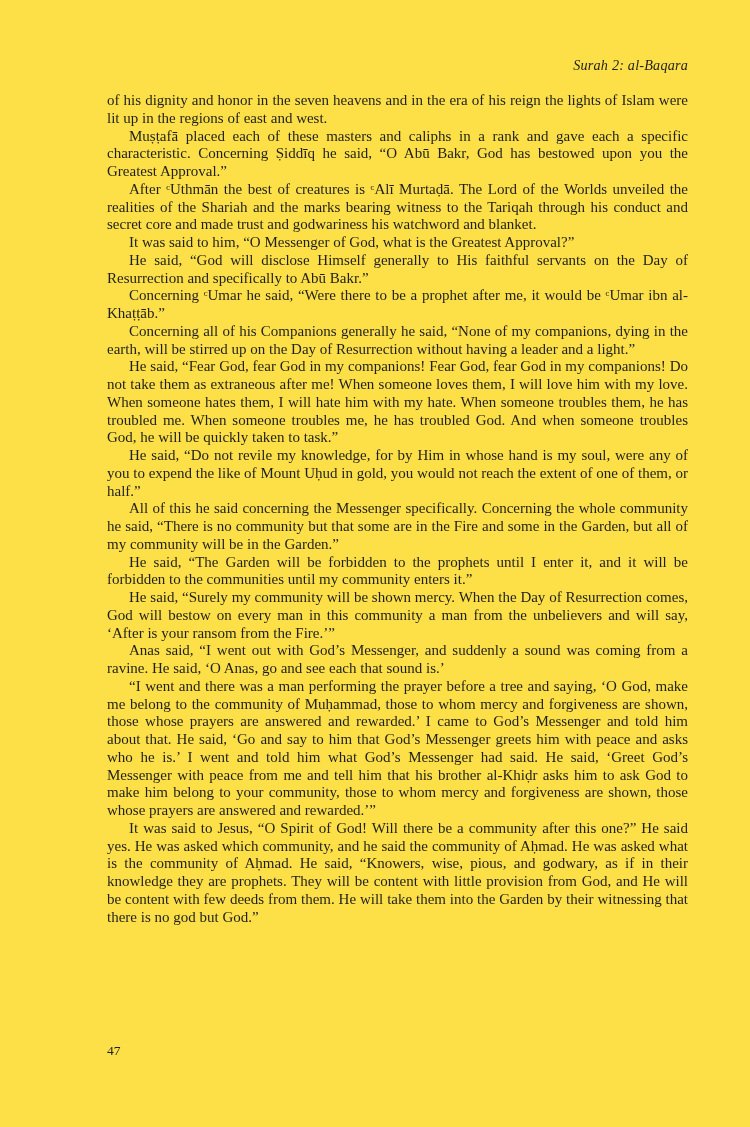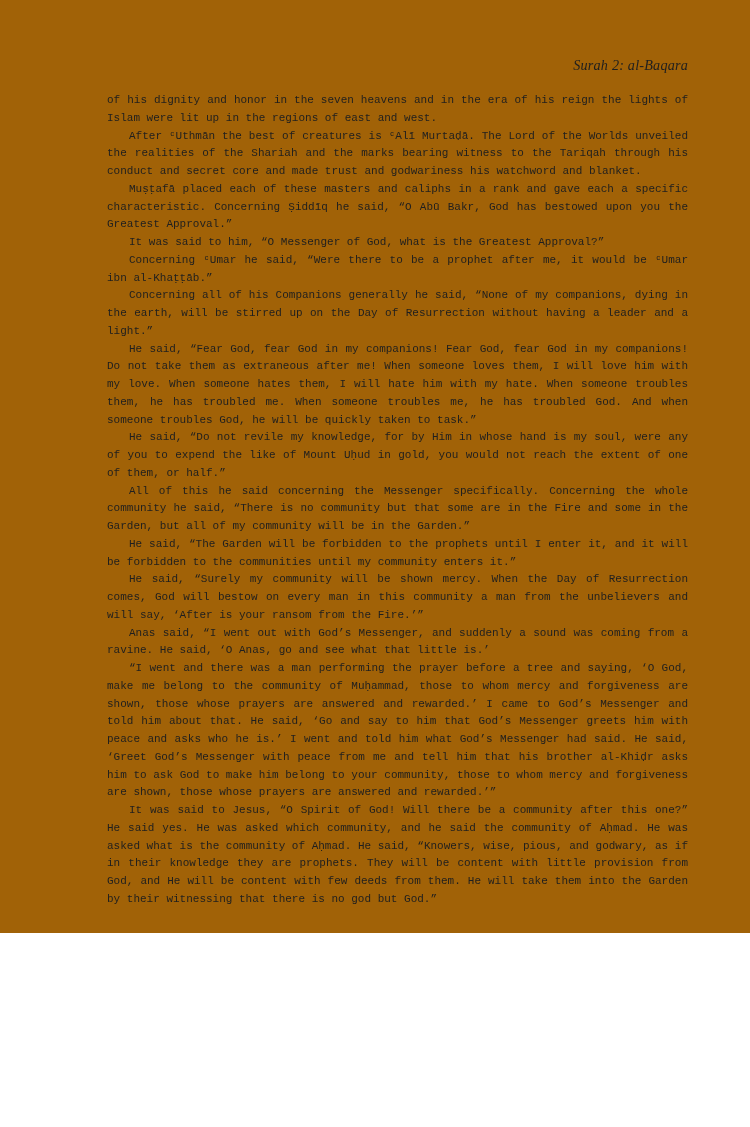--- a/index.html
+++ b/index.html
@@ -3,45 +3,44 @@
 <meta charset="utf-8">
 <style>
   html, body {
     margin: 0;
     padding: 0;
     background: #ffffff;
   }
   .page {
     position: relative;
     width: 750px;
-    height: 933px;
-    background: #a16207;
+    height: 1127px;
+    background: #fde047;
     font-family: "Liberation Serif", "DejaVu Serif", serif;
     color: #1f1f1f;
     overflow: hidden;
   }
   .running-head {
     position: absolute;
     top: 57px;
     left: 107px;
     right: 62px;
     text-align: right;
     font-style: italic;
     font-size: 14.2px;
     letter-spacing: 0.2px;
   }
   .body-text {
     position: absolute;
     top: 92px;
     left: 107px;
     right: 62px;
     text-align: justify;
-    font-size: 11px;
+    font-size: 15px;
     line-height: 17.75px;
-    font-family: Liberation Mono, monospace;
   }
   .body-text p {
     margin: 0;
     padding: 0;
     text-indent: 22px;
   }
   .body-text p.no-indent {
     text-indent: 0;
   }
   .folio {
@@ -55,30 +54,31 @@
 </style>
 </head>
 <body>
 
 <div class="page">
 
   <div class="running-head">Surah 2: al-Baqara</div>
 
   <div class="body-text">
     <p class="no-indent">of his dignity and honor in the seven heavens and in the era of his reign the lights of Islam were lit up in the regions of east and west.</p>
+    <p>Muṣṭafā placed each of these masters and caliphs in a rank and gave each a specific characteristic.  Concerning Ṣiddīq he said, “O Abū Bakr, God has bestowed upon you the Greatest Approval.”</p>
     <p>After ᶜUthmān the best of creatures is ᶜAlī Murtaḍā.  The Lord of the Worlds unveiled the realities of the Shariah and the marks bearing witness to the Tariqah through his conduct and secret core and made trust and godwariness his watchword and blanket.</p>
-    <p>Muṣṭafā placed each of these masters and caliphs in a rank and gave each a specific characteristic.  Concerning Ṣiddīq he said, “O Abū Bakr, God has bestowed upon you the Greatest Approval.”</p>
     <p>It was said to him, “O Messenger of God, what is the Greatest Approval?”</p>
+    <p>He said, “God will disclose Himself generally to His faithful servants on the Day of Resurrection and specifically to Abū Bakr.”</p>
     <p>Concerning ᶜUmar he said, “Were there to be a prophet after me, it would be ᶜUmar ibn al-Khaṭṭāb.”</p>
     <p>Concerning all of his Companions generally he said, “None of my companions, dying in the earth, will be stirred up on the Day of Resurrection without having a leader and a light.”</p>
     <p>He said, “Fear God, fear God in my companions! Fear God, fear God in my companions!  Do not take them as extraneous after me!  When someone loves them, I will love him with my love. When someone hates them, I will hate him with my hate. When someone troubles them, he has troubled me. When someone troubles me, he has troubled God.  And when someone troubles God, he will be quickly taken to task.”</p>
     <p>He said, “Do not revile my knowledge, for by Him in whose hand is my soul, were any of you to expend the like of Mount Uḥud in gold, you would not reach the extent of one of them, or half.”</p>
     <p>All of this he said concerning the Messenger specifically.  Concerning the whole community he said, “There is no community but that some are in the Fire and some in the Garden, but all of my community will be in the Garden.”</p>
     <p>He said, “The Garden will be forbidden to the prophets until I enter it, and it will be forbidden to the communities until my community enters it.”</p>
     <p>He said, “Surely my community will be shown mercy.  When the Day of Resurrection comes, God will bestow on every man in this community a man from the unbelievers and will say, ‘After is your ransom from the Fire.’”</p>
-    <p>Anas said, “I went out with God’s Messenger, and suddenly a sound was coming from a ravine.  He said, ‘O Anas, go and see what that little is.’</p>
+    <p>Anas said, “I went out with God’s Messenger, and suddenly a sound was coming from a ravine.  He said, ‘O Anas, go and see each that sound is.’</p>
     <p>“I went and there was a man performing the prayer before a tree and saying, ‘O God, make me belong to the community of Muḥammad, those to whom mercy and forgiveness are shown, those whose prayers are answered and rewarded.’  I came to God’s Messenger and told him about that. He said, ‘Go and say to him that God’s Messenger greets him with peace and asks who he is.’  I went and told him what God’s Messenger had said.  He said, ‘Greet God’s Messenger with peace from me and tell him that his brother al-Khiḍr asks him to ask God to make him belong to your community, those to whom mercy and forgiveness are shown, those whose prayers are answered and rewarded.’”</p>
     <p>It was said to Jesus, “O Spirit of God!  Will there be a community after this one?”  He said yes.  He was asked which community, and he said the community of Aḥmad.  He was asked what is the community of Aḥmad.  He said, “Knowers, wise, pious, and godwary, as if in their knowledge they are prophets.  They will be content with little provision from God, and He will be content with few deeds from them.  He will take them into the Garden by their witnessing that there is no god but God.”</p>
   </div>
 
   <div class="folio">47</div>
 
 </div>
 
 </body></html>

